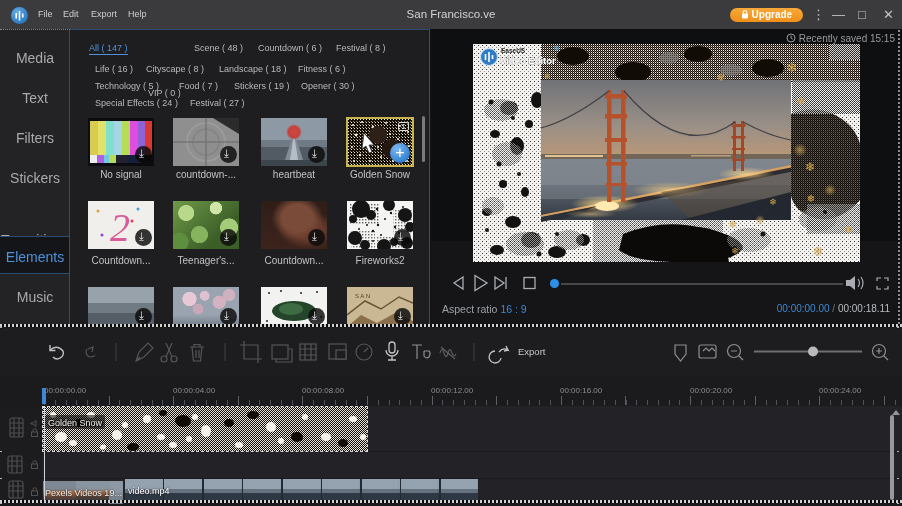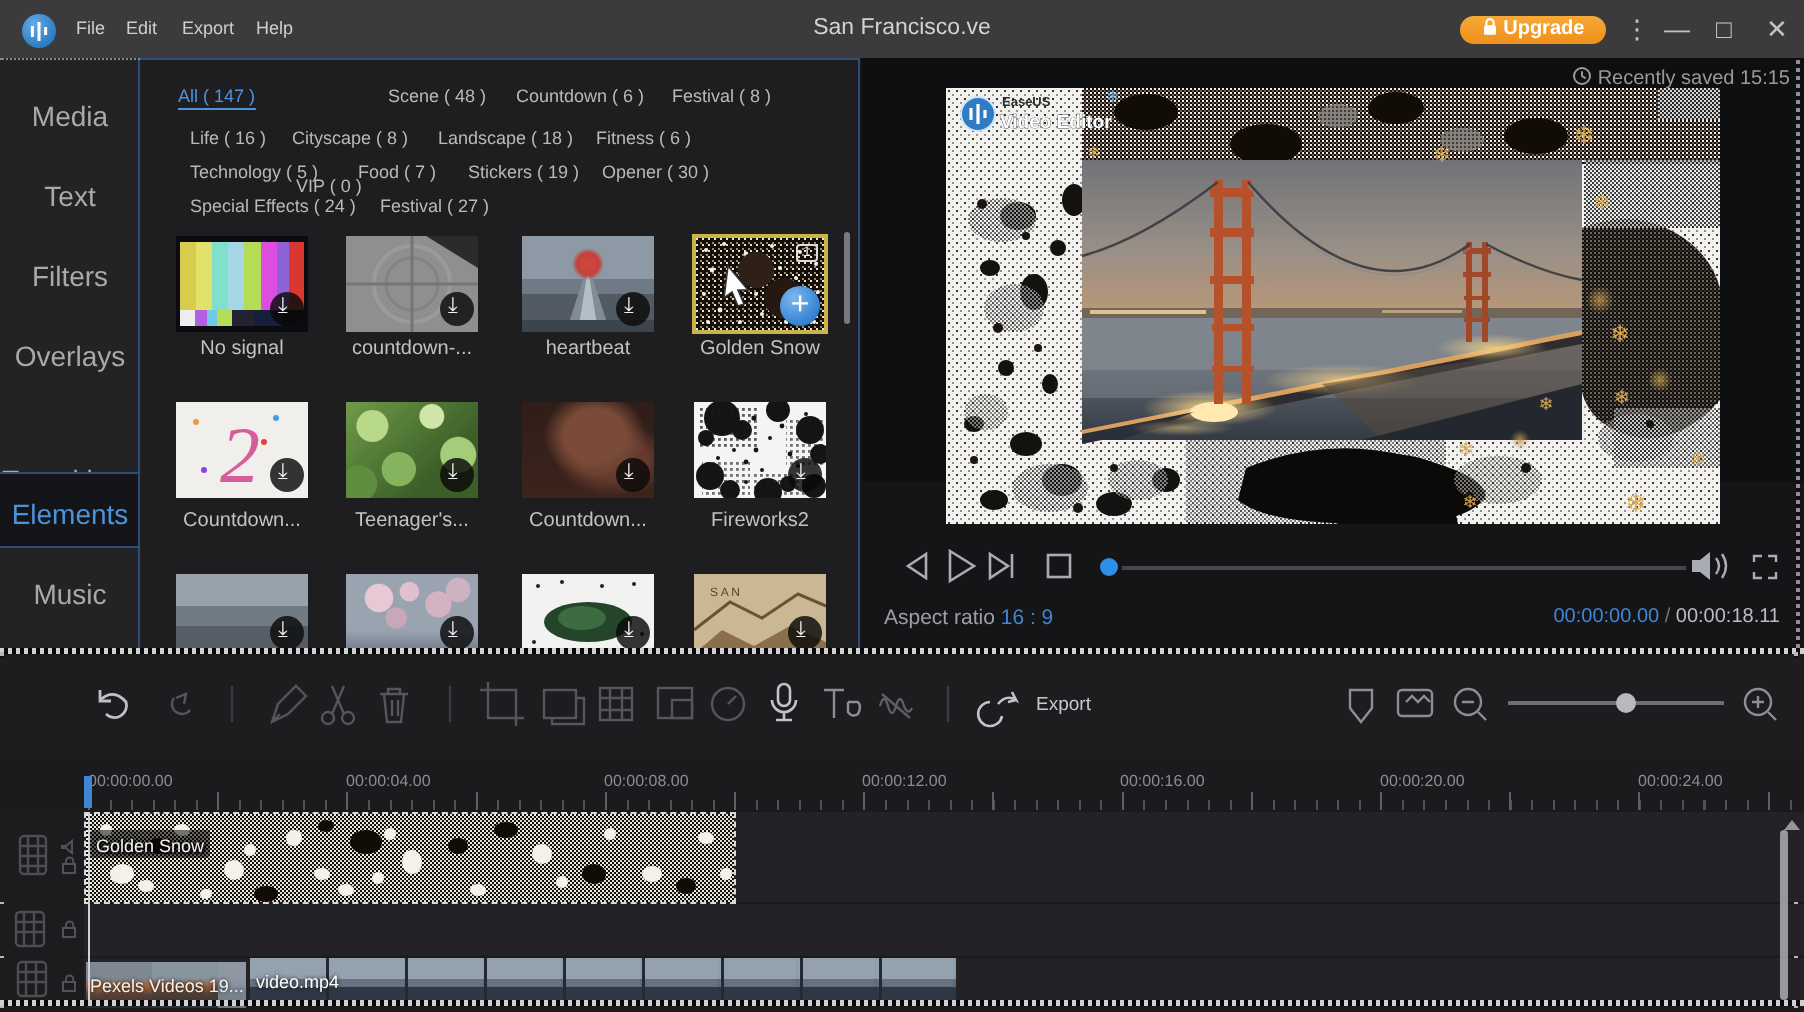--- a/index.html
+++ b/index.html
@@ -84,21 +84,21 @@
     <div class="winbtn" style="left:832px;">—</div>
     <div class="winbtn" style="left:858px;">□</div>
     <div class="winbtn" style="left:883px;">✕</div>
   </div>
 
   <div id="upper">
     <div id="sidebar">
       <div class="sbitem" style="top:20px;">Media</div>
       <div class="sbitem" style="top:60px;">Text</div>
       <div class="sbitem" style="top:100px;">Filters</div>
-      <div class="sbitem" style="top:140px;">Overlays</div>
+      <div class="sbitem" style="top:140px;">Stickers</div>
       <div class="sbitem" style="top:180px;margin-top:22px;">Transitions</div>
       <div id="sb-sel"></div>
       <div class="sbitem" style="top:219px; color:#4e92d9;">Elements</div>
       <div class="sbitem" style="top:259px;">Music</div>
       <div id="sbline"></div>
     </div>
 
     <div id="elpanel">
 
       <div class="cat blue" style="left:19px; top:13px;">All ( 147 )</div>

